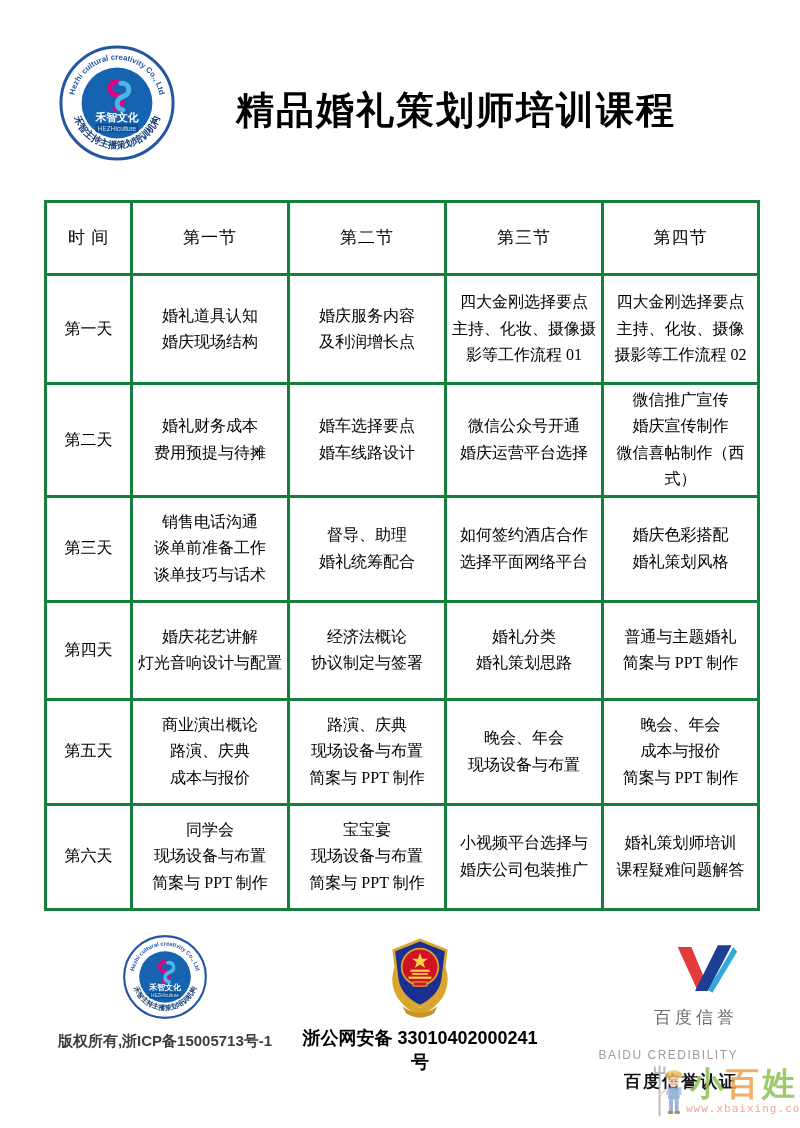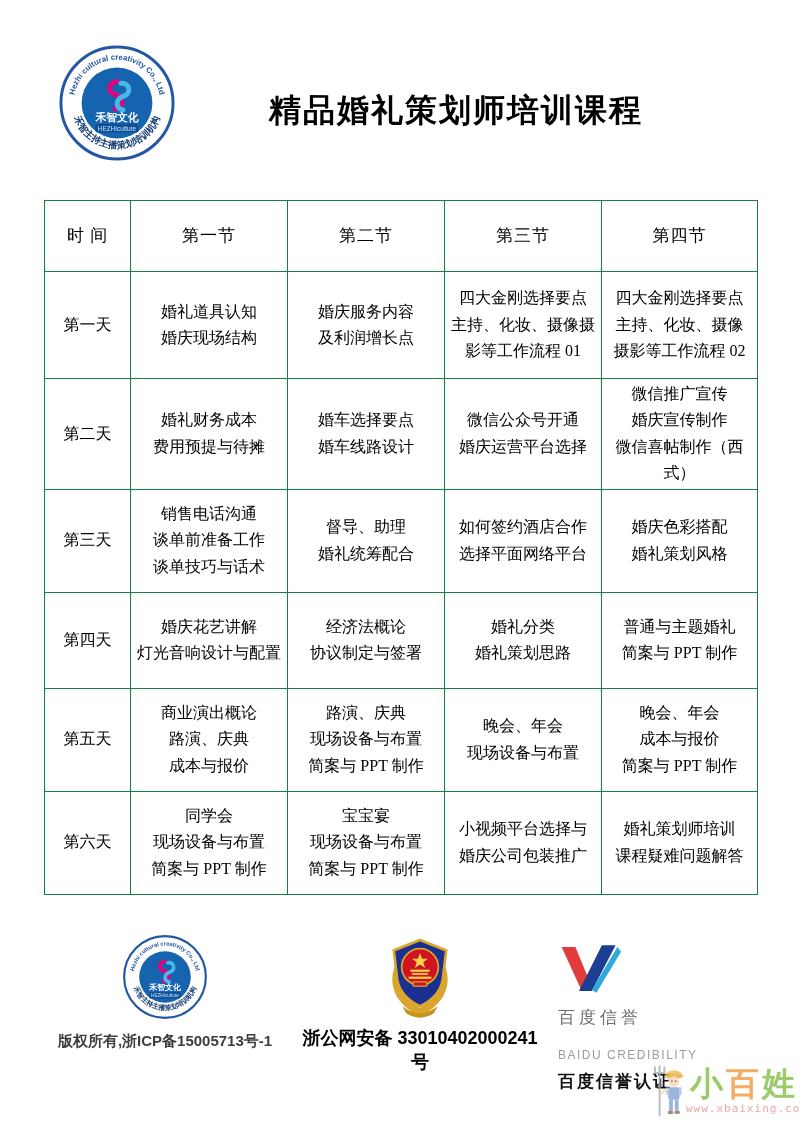--- a/index.html
+++ b/index.html
@@ -2,44 +2,44 @@
 <html><head>
 <meta charset="utf-8">
 <style>
   html,body{margin:0;padding:0;background:#ffffff;}
   .page{position:relative;width:800px;height:1128px;background:#ffffff;overflow:hidden;
         font-family:"Liberation Serif","DejaVu Serif",serif;color:#000;}
 
   
   .header-logo{position:absolute;left:58px;top:44px;width:118px;height:118px;}
   .page-title{position:absolute;left:182px;top:80px;width:548px;height:60px;
-              font-size:32px;font-weight:bold;letter-spacing:2px;white-space:nowrap;
+              font-size:38px;font-weight:bold;letter-spacing:2px;white-space:nowrap;
               color:#000;text-align:center;line-height:60px;}
 
   
   .schedule{position:absolute;left:44px;top:200px;border-collapse:collapse;table-layout:fixed;width:713px;}
-  .schedule th,.schedule td{border:1px solid #15803d;text-align:center;vertical-align:middle;
+  .schedule th,.schedule td{border:3px solid #15803d;text-align:center;vertical-align:middle;
               font-weight:400;font-size:16px;line-height:1.65;white-space:pre-line;padding:2px 4px;}
   .schedule thead th{height:66px;font-size:17px;letter-spacing:1px;}
   .schedule tbody tr:nth-child(1) th,.schedule tbody tr:nth-child(1) td{height:102px;}
   .schedule tbody tr:nth-child(2) th,.schedule tbody tr:nth-child(2) td{height:88px;}
   .schedule tbody tr:nth-child(3) th,.schedule tbody tr:nth-child(3) td{height:98px;}
   .schedule tbody tr:nth-child(4) th,.schedule tbody tr:nth-child(4) td{height:91px;}
   .schedule tbody tr:nth-child(5) th,.schedule tbody tr:nth-child(5) td{height:98px;}
   .schedule tbody tr:nth-child(6) th,.schedule tbody tr:nth-child(6) td{height:98px;}
   .col-time{width:86px;} .col-s{width:157px;} .col-s4{width:156px;}
 
   
   .footer-left{position:absolute;left:55px;top:934px;width:220px;text-align:center;
                font-family:"Liberation Sans","DejaVu Sans",sans-serif;}
   .footer-left .caption{margin-top:8px;font-size:15px;font-weight:700;color:#3d3d3d;letter-spacing:0;}
   .footer-center{position:absolute;left:295px;top:926px;width:250px;text-align:center;
                font-family:"Liberation Sans","DejaVu Sans",sans-serif;}
   .footer-center .caption{font-size:18px;font-weight:700;color:#000;}
-  .footer-right{position:absolute;left:558px;top:940px;width:180px;text-align:left;
+  .footer-right{position:absolute;left:558px;top:940px;width:180px;text-align:right;
                font-family:"Liberation Sans","DejaVu Sans",sans-serif;}
   .baidu-cn{margin-top:4px;font-size:17px;color:#6d6d6d;letter-spacing:4px;}
   .baidu-en{font-size:12px;color:#9c9c9c;letter-spacing:1.5px;margin-top:19px;}
   .baidu-cert{margin-top:8px;font-size:17px;font-weight:700;color:#111;letter-spacing:2px;}
 
   
   .watermark{position:absolute;left:652px;top:1062px;width:146px;height:64px;}
   .wm-farmer{position:absolute;left:0;top:2px;width:38px;height:58px;opacity:.85;}
   .wm-chars{position:absolute;left:38px;top:0;font-size:33px;font-weight:bold;letter-spacing:3px;
             font-family:"Liberation Serif","DejaVu Serif",serif;opacity:.85;}

